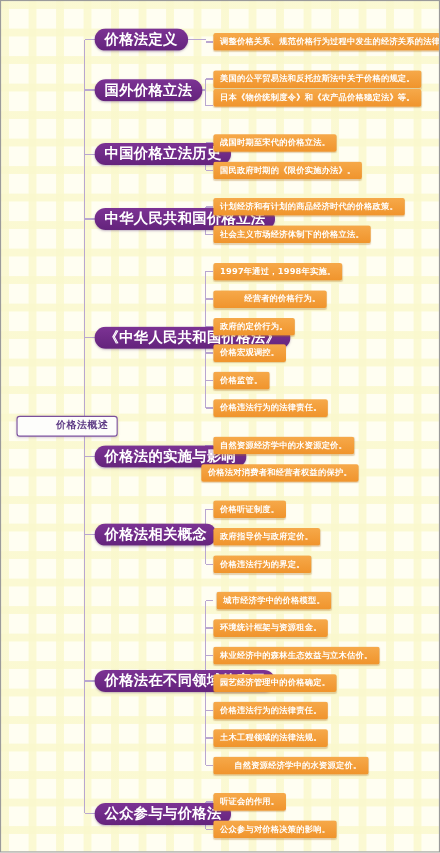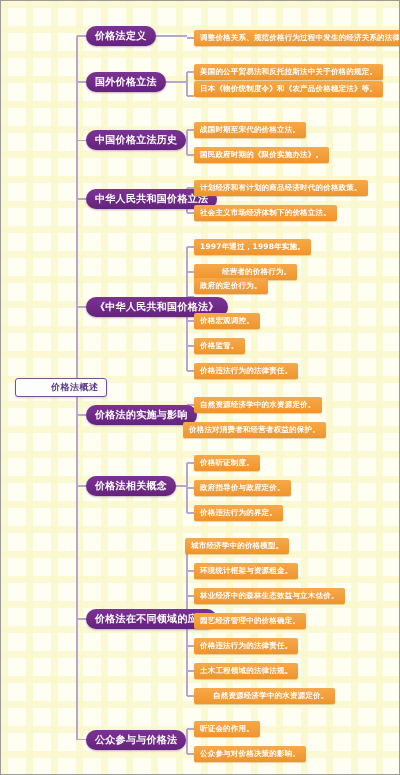--- a/index.html
+++ b/index.html
@@ -51,21 +51,21 @@
     padding: 0 7px;
     height: 19px;
     letter-spacing: 0.5px;
     box-shadow: 0 1px 2px rgba(120,90,150,0.25);
   }
   .branch-node {
     background: #6b2a84;
     background-image: linear-gradient(to bottom, #7c3394 0%, #64237c 100%);
     border-radius: 11px;
     color: #ffffff;
-    font-size: 10px;
+    font-size: 13px;
     font-weight: bold;
     padding: 0 9px;
     height: 20px;
     letter-spacing: 0.3px;
     box-shadow: 0 1px 2px rgba(80,40,110,0.35);
   }
   .leaf-node {
     background: #f4a03a;
     background-image: linear-gradient(to bottom, #f6a94a 0%, #f0942c 100%);
     border-radius: 2px;
@@ -149,33 +149,33 @@
       <div class="node leaf-node" style="left: 193px; top: 80px;">日本《物价统制度令》和《农产品价格稳定法》等。</div>
       <div class="node branch-node" style="left: 85px; top: 129px;">中国价格立法历史</div>
       <div class="node leaf-node" style="left: 193px; top: 121px;">战国时期至宋代的价格立法。</div>
       <div class="node leaf-node" style="left: 193px; top: 146px;">国民政府时期的《限价实施办法》。</div>
       <div class="node branch-node" style="left: 85px; top: 188px;">中华人民共和国价格立法</div>
       <div class="node leaf-node" style="left: 193px; top: 179px;">计划经济和有计划的商品经济时代的价格政策。</div>
       <div class="node leaf-node" style="left: 193px; top: 204px;">社会主义市场经济体制下的价格立法。</div>
       <div class="node branch-node" style="left: 85px; top: 296px;">《中华人民共和国价格法》</div>
       <div class="node leaf-node" style="left: 193px; top: 238px;">1997年通过，1998年实施。</div>
       <div class="node leaf-node" style="left: 193px; top: 263px; padding-left: 28px;">经营者的价格行为。</div>
-      <div class="node leaf-node" style="left: 193px; top: 277px;">政府的定价行为。</div>
+      <div class="node leaf-node" style="left: 193px; top: 288px;">政府的定价行为。</div>
       <div class="node leaf-node" style="left: 193px; top: 312px;">价格宏观调控。</div>
       <div class="node leaf-node" style="left: 193px; top: 337px;">价格监管。</div>
       <div class="node leaf-node" style="left: 193px; top: 362px;">价格违法行为的法律责任。</div>
       <div class="node branch-node" style="left: 85px; top: 404px;">价格法的实施与影响</div>
       <div class="node leaf-node" style="left: 193px; top: 396px;">自然资源经济学中的水资源定价。</div>
       <div class="node leaf-node" style="left: 182px; top: 421px;">价格法对消费者和经营者权益的保护。</div>
       <div class="node branch-node" style="left: 85px; top: 475px;">价格法相关概念</div>
       <div class="node leaf-node" style="left: 193px; top: 454px;">价格听证制度。</div>
       <div class="node leaf-node" style="left: 193px; top: 479px;">政府指导价与政府定价。</div>
       <div class="node leaf-node" style="left: 193px; top: 504px;">价格违法行为的界定。</div>
       <div class="node branch-node" style="left: 85px; top: 608px;">价格法在不同领域的应用</div>
-      <div class="node leaf-node" style="left: 184px; top: 537px;">城市经济学中的价格模型。</div>
+      <div class="node leaf-node" style="left: 196px; top: 537px;">城市经济学中的价格模型。</div>
       <div class="node leaf-node" style="left: 193px; top: 562px; text-align: center;">环境统计框架与资源租金。</div>
       <div class="node leaf-node" style="left: 193px; top: 587px;">林业经济中的森林生态效益与立木估价。</div>
       <div class="node leaf-node" style="left: 193px; top: 612px;">园艺经济管理中的价格确定。</div>
       <div class="node leaf-node" style="left: 193px; top: 637px;">价格违法行为的法律责任。</div>
       <div class="node leaf-node" style="left: 193px; top: 662px;">土木工程领域的法律法规。</div>
       <div class="node leaf-node" style="left: 193px; top: 687px; padding-left: 19px;">自然资源经济学中的水资源定价。</div>
       <div class="node branch-node" style="left: 85px; top: 729px;">公众参与与价格法</div>
       <div class="node leaf-node" style="left: 193px; top: 720px;">听证会的作用。</div>
       <div class="node leaf-node" style="left: 193px; top: 745px;">公众参与对价格决策的影响。</div>
     </div>

